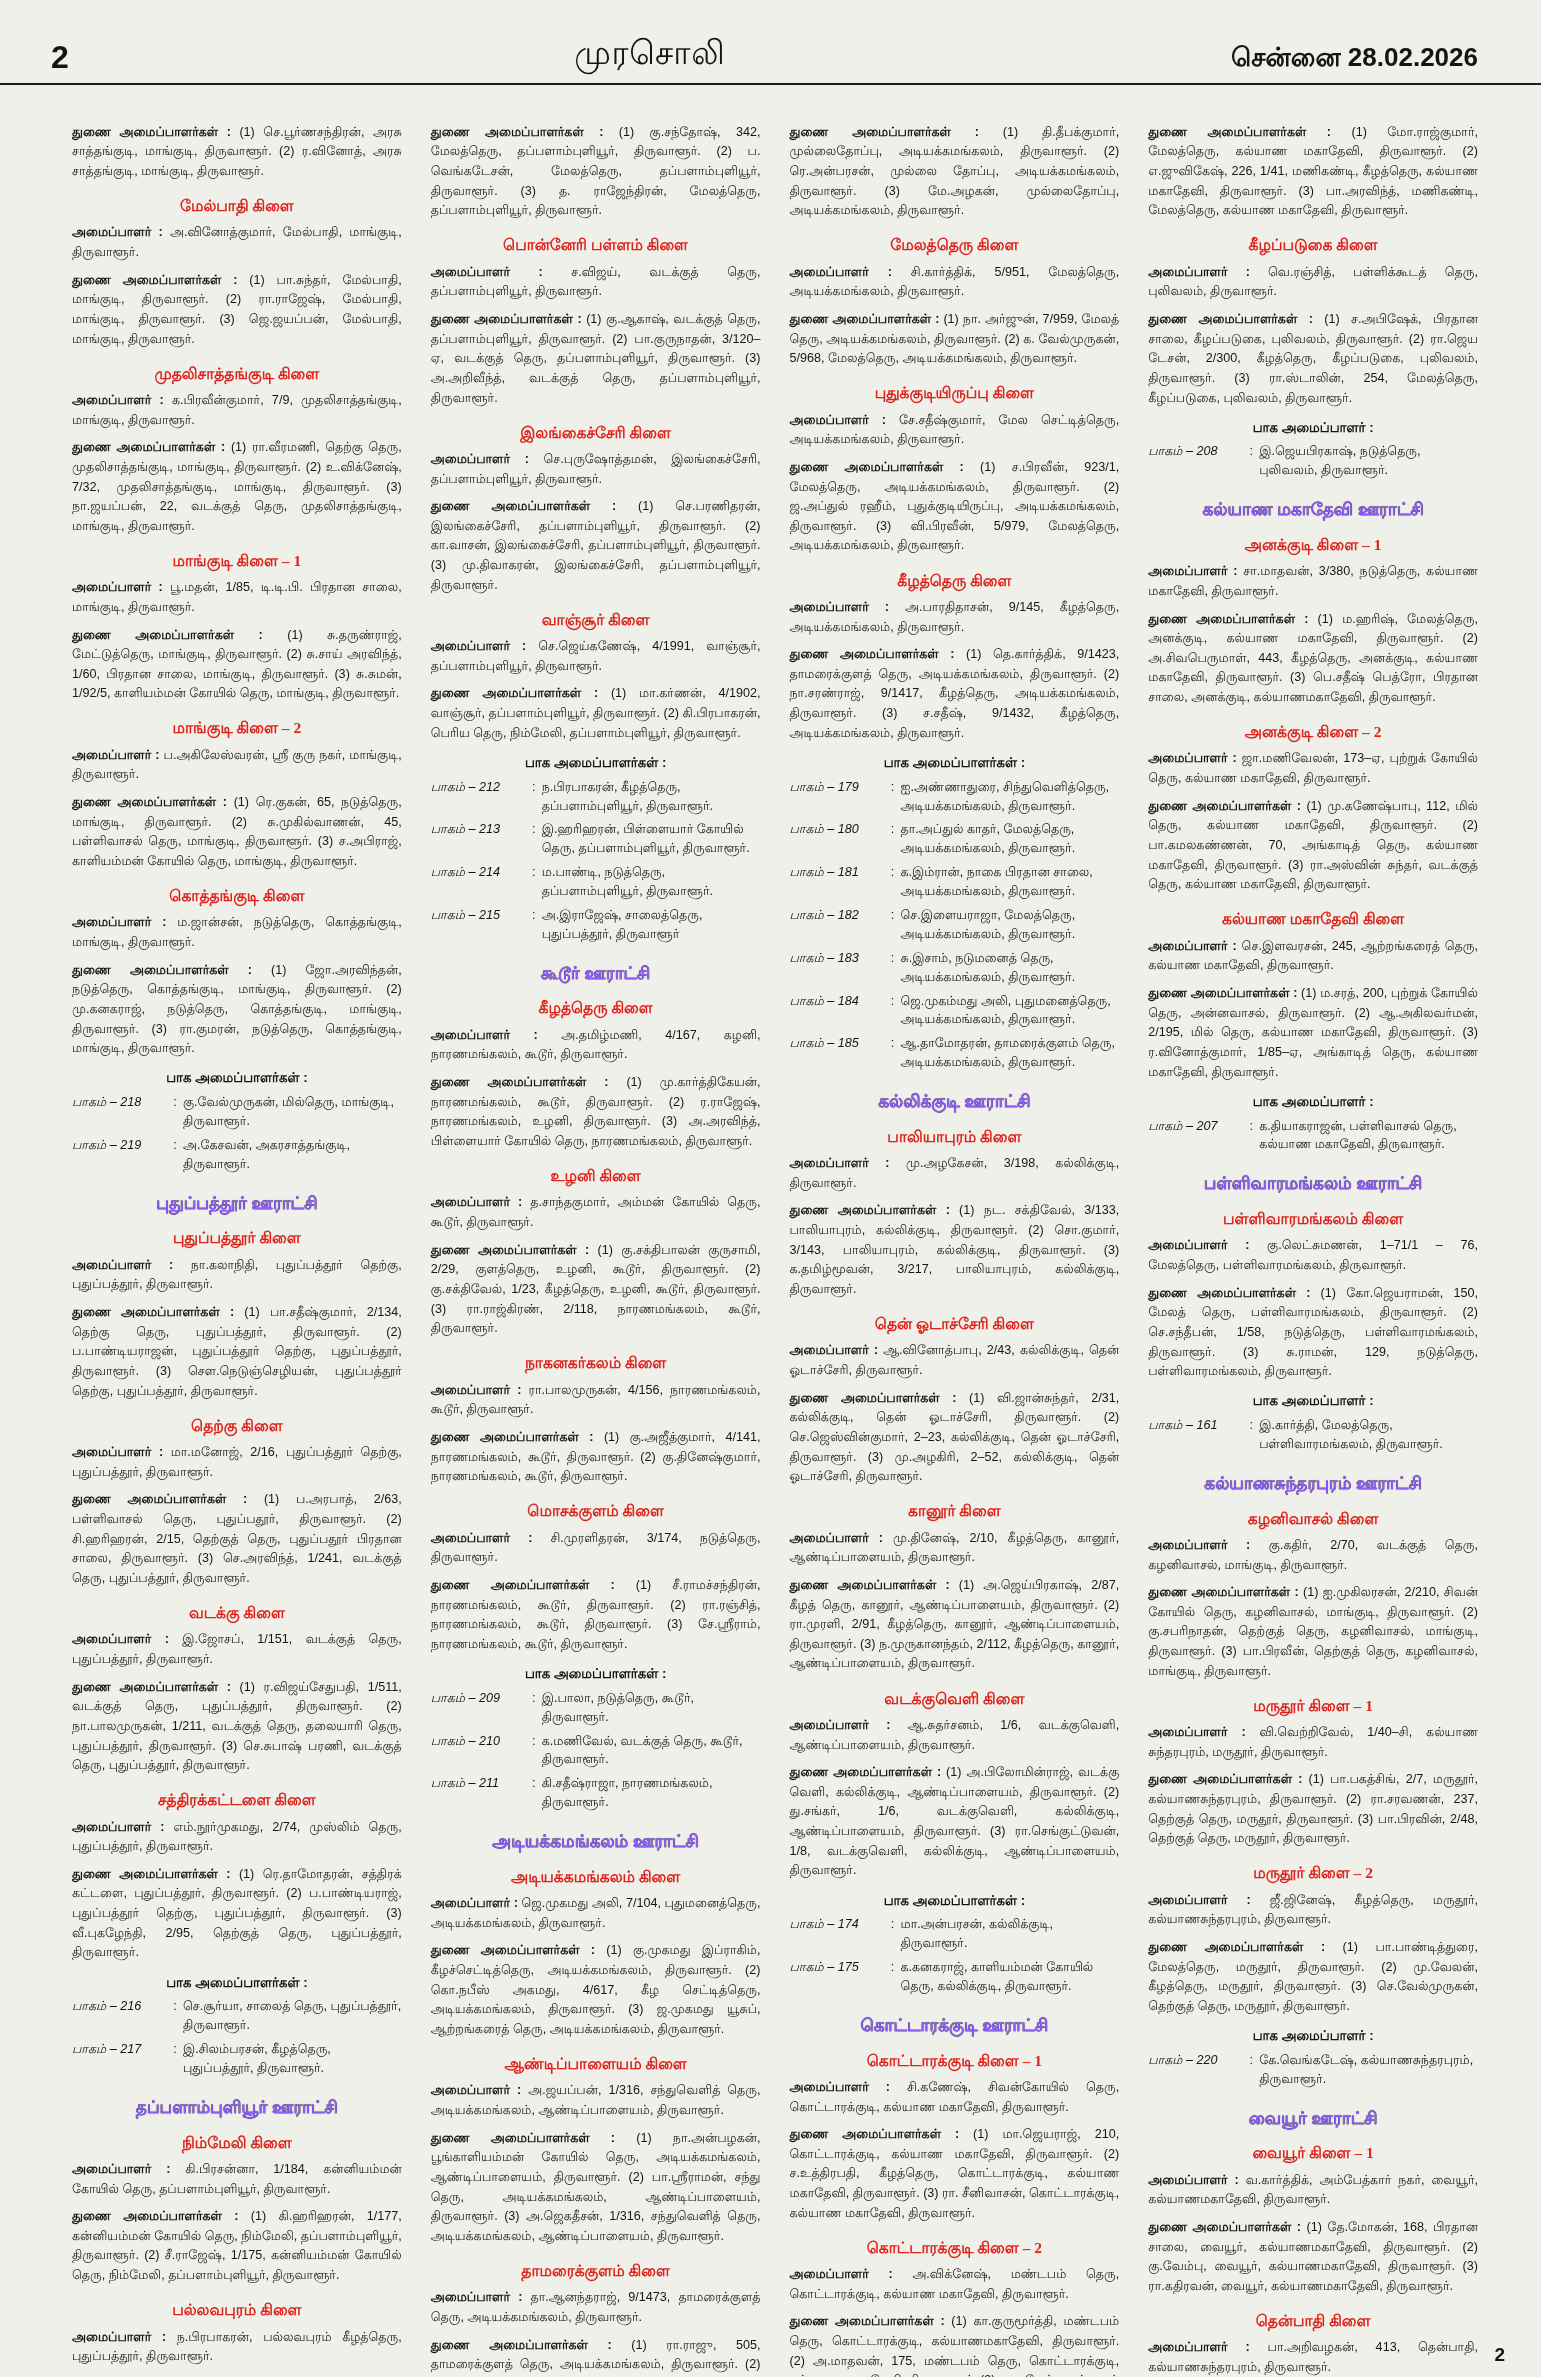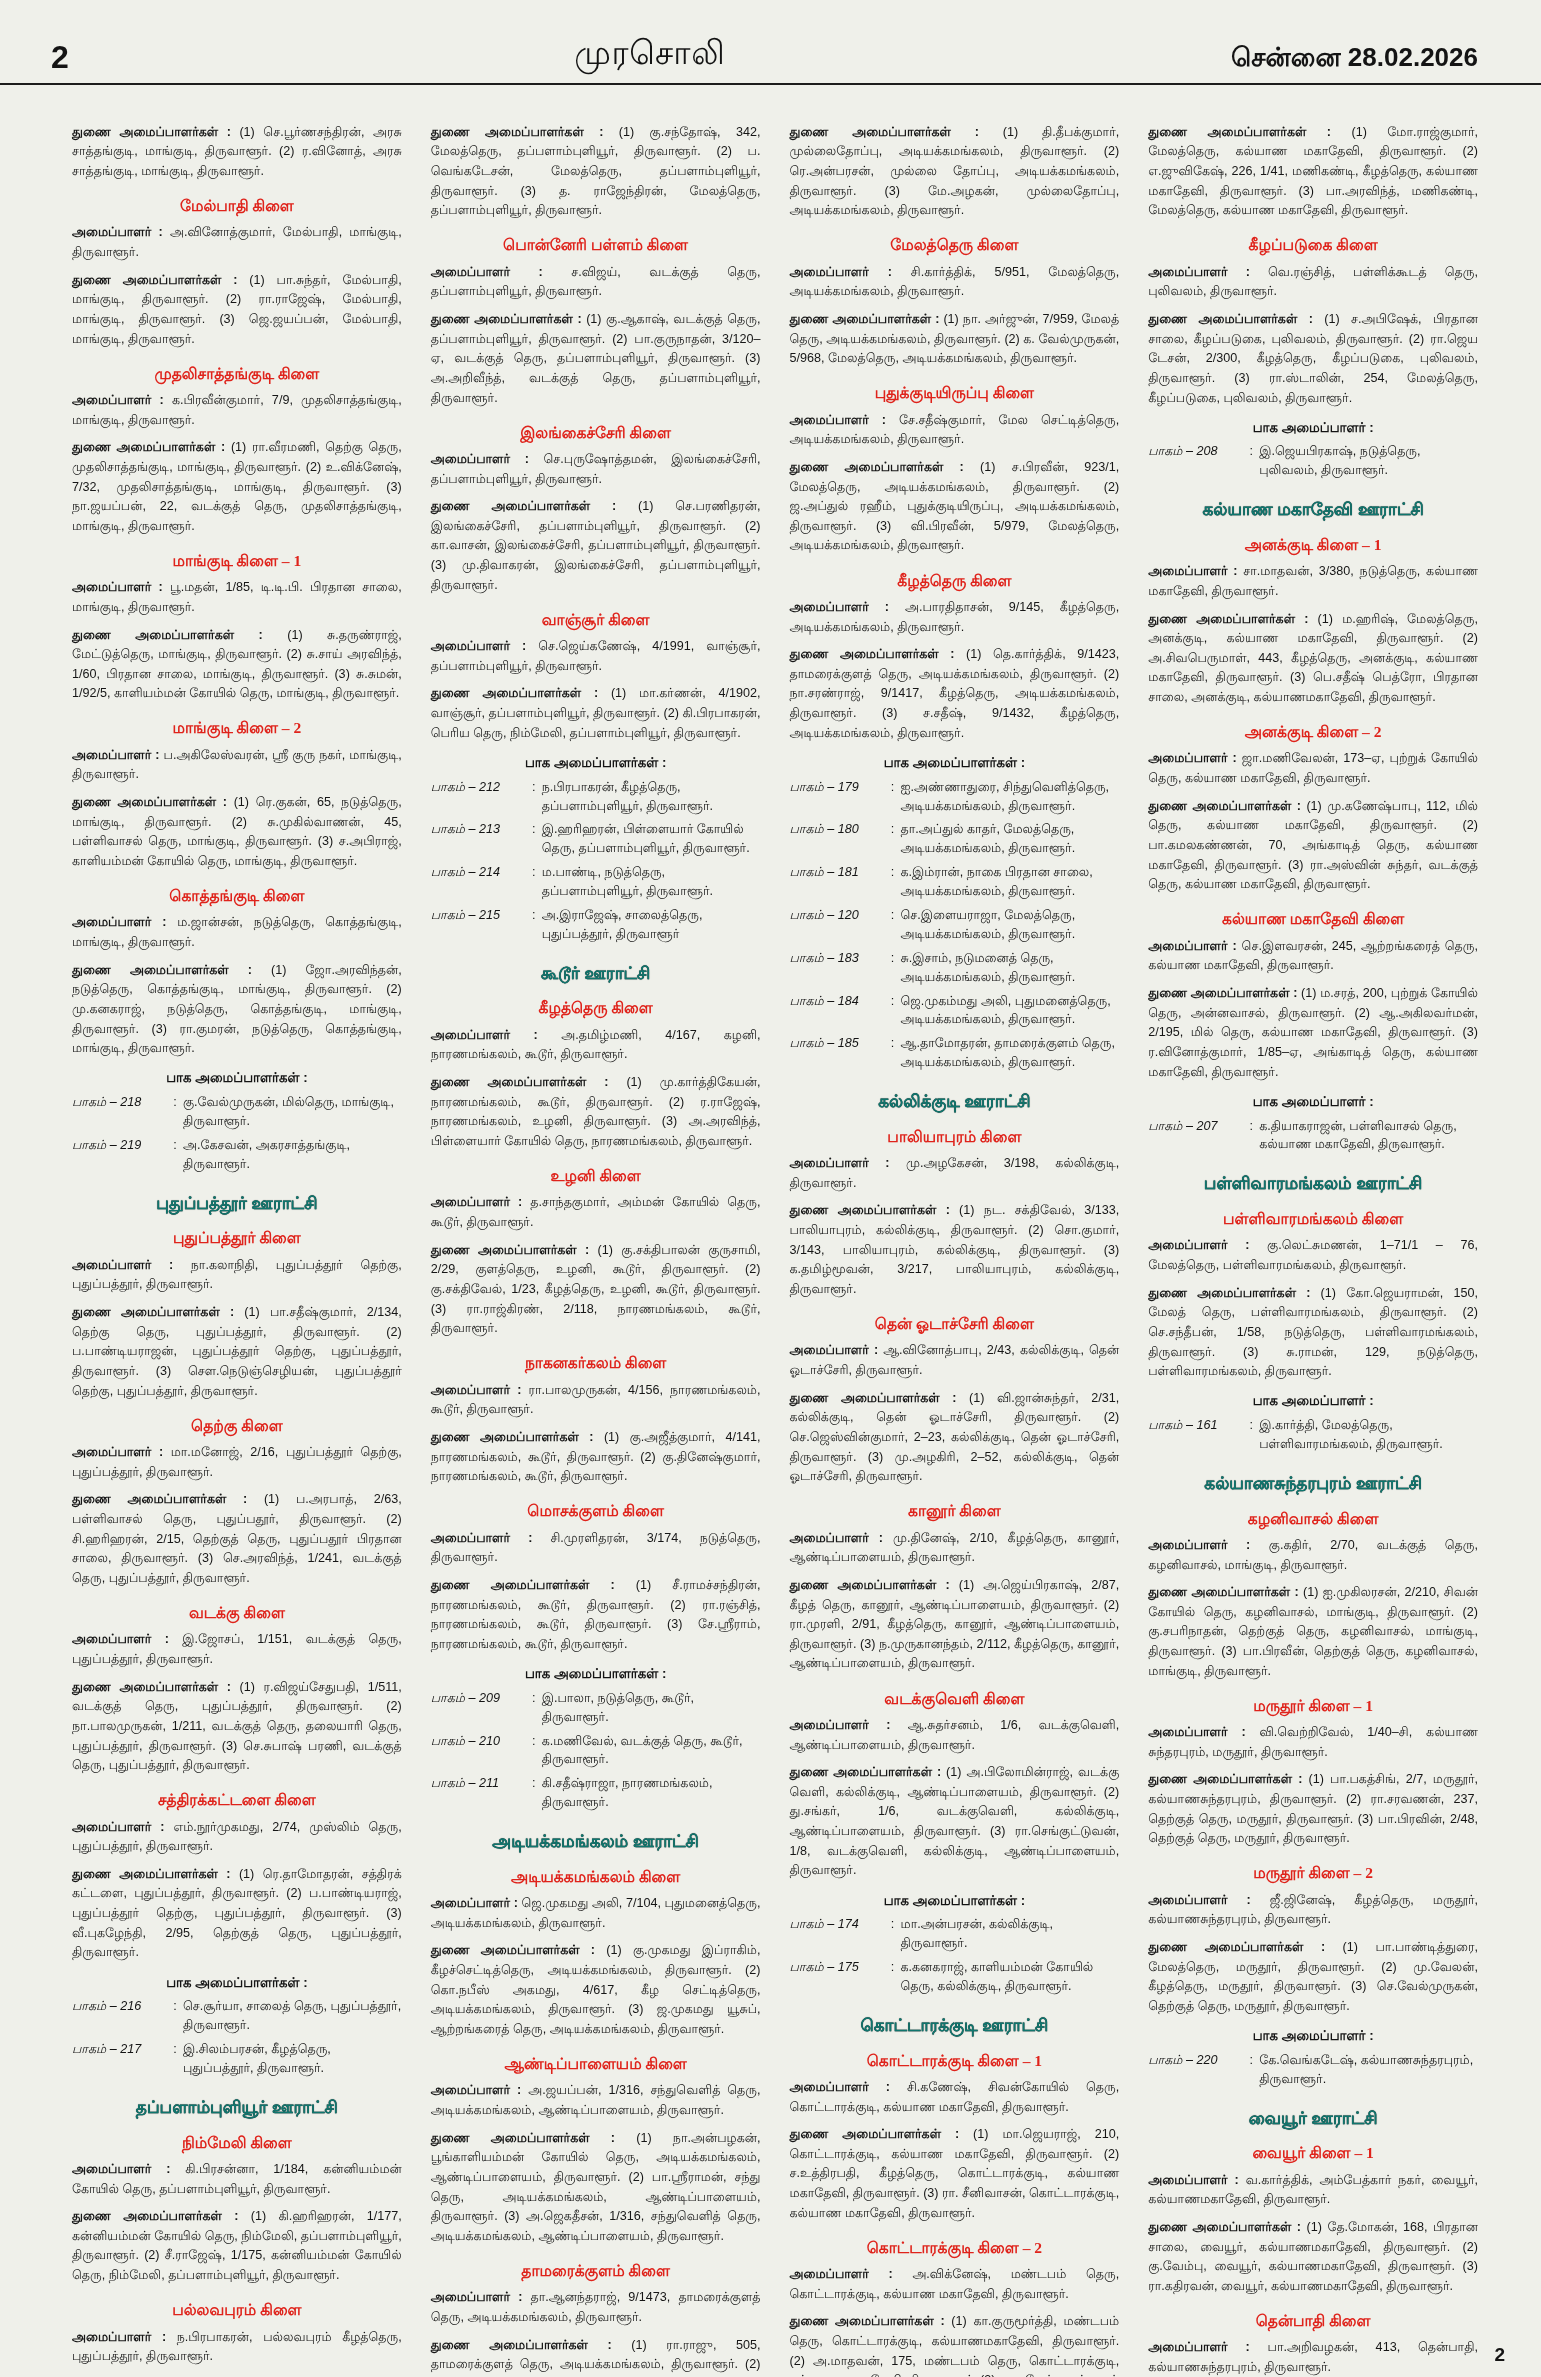--- a/index.html
+++ b/index.html
@@ -23,21 +23,21 @@
   p.body{
     font-size:12.6px;line-height:1.56;text-align:justify;
     margin:8px 0;color:#161616;
   }
   p.body b{font-weight:bold;}
   .branch{
     color:#df231b;font-weight:bold;text-align:center;
     font-size:15.5px;margin:14.4px 0 7.2px;line-height:1.25;font-family:Liberation Serif, serif;
   }
   .panchayat{
-    color:#0f766e;font-weight:bold;text-align:center;
+    color:#8b5cf6;font-weight:bold;text-align:center;
     font-size:17px;margin:19px 0 4.3px;line-height:1.25;
     text-shadow:0 0 0.7px #0e0e0e;
   }
   .parthead{
     font-weight:bold;text-align:center;font-size:13.3px;margin:11.5px 0 5.8px;
   }
   .part{display:flex;font-size:12.6px;line-height:1.5;margin:5px 0;}
   .part .pn{flex:0 0 95px;white-space:nowrap;font-style:italic;}
   .part .pc{flex:0 0 16px;text-align:center;}
   .part .pt{flex:1 1 auto;text-align:left;}
@@ -207,21 +207,21 @@
         <span class="pn">பாகம் – 180</span>
         <span class="pc">:</span>
         <span class="pt">தா.அப்துல் காதர், மேலத்தெரு, அடியக்கமங்கலம், திருவாளூர்.</span>
       </div>
       <div class="part">
         <span class="pn">பாகம் – 181</span>
         <span class="pc">:</span>
         <span class="pt">க.இம்ரான், நாகை பிரதான சாலை, அடியக்கமங்கலம், திருவாளூர்.</span>
       </div>
       <div class="part">
-        <span class="pn">பாகம் – 120</span>
+        <span class="pn">பாகம் – 182</span>
         <span class="pc">:</span>
         <span class="pt">செ.இளையராஜா, மேலத்தெரு, அடியக்கமங்கலம், திருவாளூர்.</span>
       </div>
       <div class="part">
         <span class="pn">பாகம் – 183</span>
         <span class="pc">:</span>
         <span class="pt">சு.இசாம், நடுமனைத் தெரு, அடியக்கமங்கலம், திருவாளூர்.</span>
       </div>
       <div class="part">
         <span class="pn">பாகம் – 184</span>

